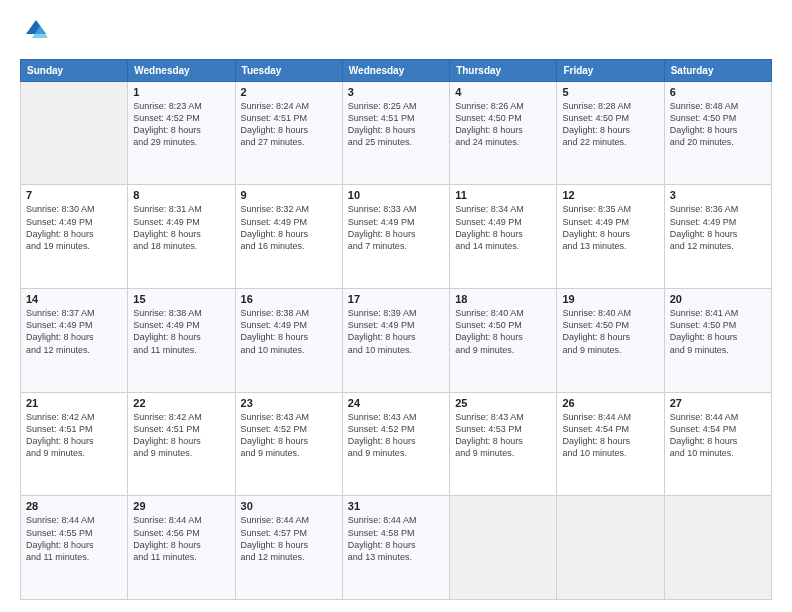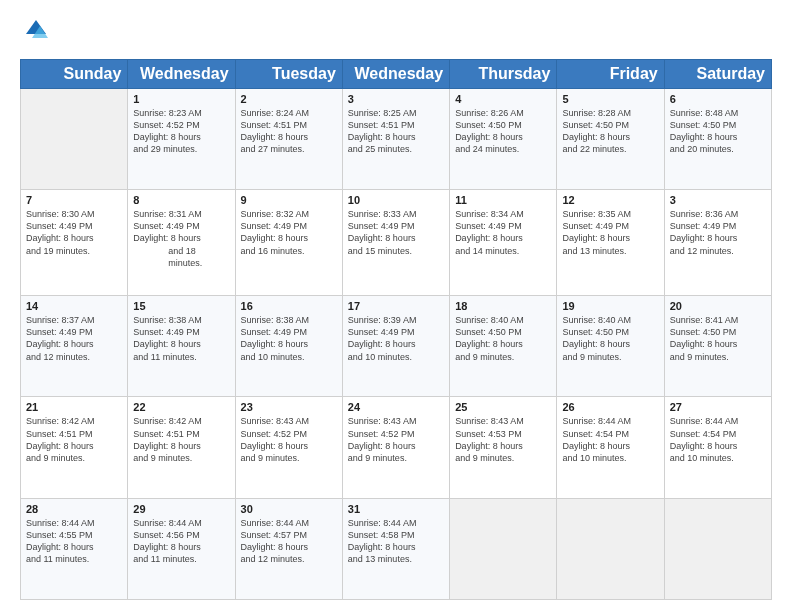--- a/index.html
+++ b/index.html
@@ -56,24 +56,24 @@
     }
     table {
       width: 100%;
       border-collapse: collapse;
       flex: 1;
       table-layout: fixed;
     }
     thead tr th {
       background-color: #3a7abf;
       color: white;
-      font-size: 16px;
+      font-size: 10px;
       font-weight: bold;
       padding: 5px 6px;
-      text-align: right;
+      text-align: left;
       border: 1px solid #2e6aa8;
     }
     tbody tr td {
       vertical-align: top;
       border: 1px solid #d0d0d0;
       padding: 4px 5px;
       font-size: 9.5px;
       color: #333;
       background: #fff;
       height: 80px;
@@ -203,39 +203,39 @@
               <span style="display: block;">Daylight: 8 hours</span>
               <span style="display: block;">and 19 minutes.</span>
             </div>
           </td>
           <td>
             <span class="day-number">8</span>
             <div class="day-detail">
               <span style="display: block;">Sunrise: 8:31 AM</span>
               <span style="display: block;">Sunset: 4:49 PM</span>
               <span style="display: block;">Daylight: 8 hours</span>
-              <span style="display: block; margin-left: 35px;">and 18 minutes.</span>
+              <span style="display: block;">and 18 minutes.</span>
             </div>
           </td>
           <td>
             <span class="day-number">9</span>
             <div class="day-detail">
               <span style="display: block;">Sunrise: 8:32 AM</span>
               <span style="display: block;">Sunset: 4:49 PM</span>
               <span style="display: block;">Daylight: 8 hours</span>
               <span style="display: block;">and 16 minutes.</span>
             </div>
           </td>
           <td>
             <span class="day-number">10</span>
             <div class="day-detail">
               <span style="display: block;">Sunrise: 8:33 AM</span>
               <span style="display: block;">Sunset: 4:49 PM</span>
               <span style="display: block;">Daylight: 8 hours</span>
-              <span style="display: block;">and 15 minutes.</span>
+              <span style="display: block;">and 7 minutes.</span>
             </div>
           </td>
           <td>
             <span class="day-number">11</span>
             <div class="day-detail">
               <span style="display: block;">Sunrise: 8:34 AM</span>
               <span style="display: block;">Sunset: 4:49 PM</span>
               <span style="display: block;">Daylight: 8 hours</span>
               <span style="display: block;">and 14 minutes.</span>
             </div>

